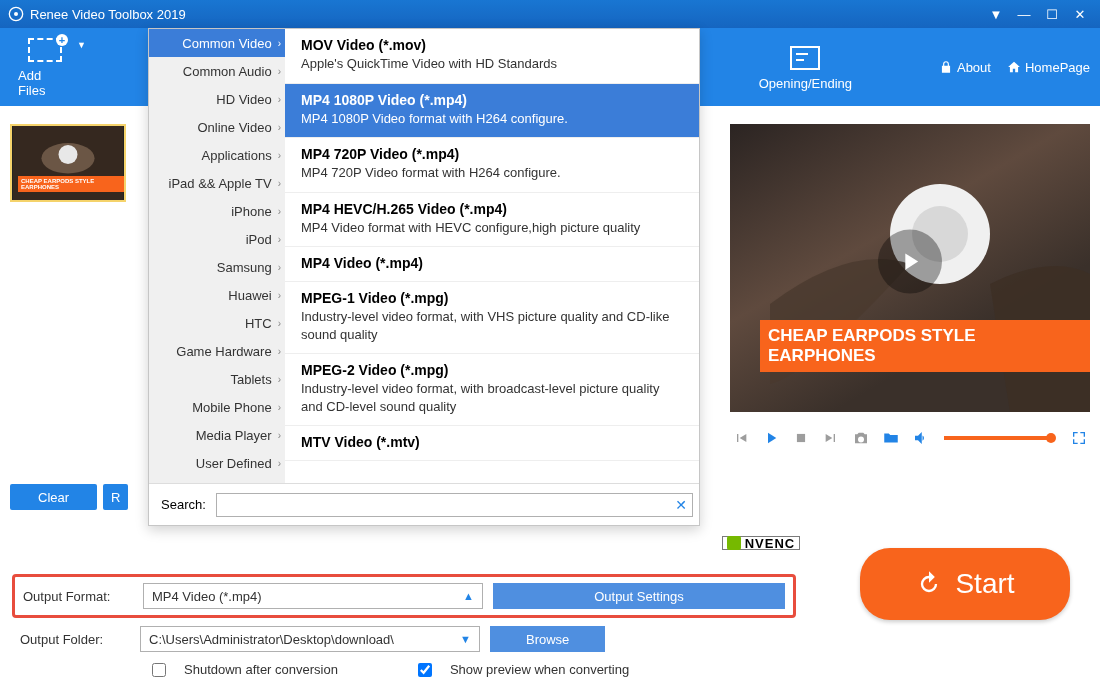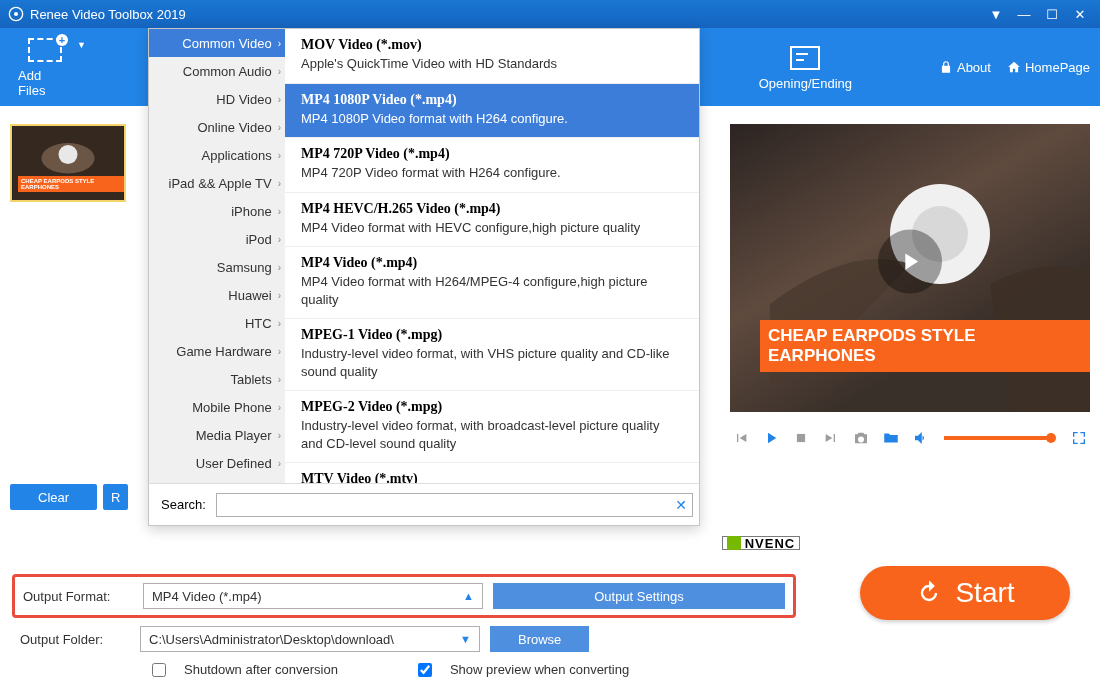--- a/index.html
+++ b/index.html
@@ -45,41 +45,41 @@
 .nvenc { position:absolute; right:300px; top:430px; width:78px; height:14px; border:1px solid #7a7a7a; display:flex; align-items:center; justify-content:center; gap:4px; font-size:13px; font-weight:700; letter-spacing:1px;}
 .nvenc .eye{width:14px;height:14px;background:#76b900;border-radius:2px;}
 
 
 .outrow { position:absolute; left:12px; display:flex; align-items:center; gap:10px; font-size:13px; color:#333;}
 .outrow.format { top: 468px; border:3px solid #e84d3d; border-radius:4px; padding:6px 8px; width:784px;}
 .outrow.folder { top: 514px; padding:6px 8px; width:706px;}
 .outrow label{ width:110px;}
 .select { background:#fff; border:1px solid #b0b0b0; height:26px; display:flex; align-items:center; padding:0 8px; font-size:13px; color:#333; position:relative;}
 .select .arr { margin-left:auto; color:#2284e6; font-size:11px;}
-.btnmid { background:#4f8fe0; color:#fff; border:none; height:26px; padding:0 28px; font-size:13px; cursor:pointer;}
+.btnmid { background:#4f8fe0; color:#fff; border:none; height:26px; padding:0 36px; font-size:13px; cursor:pointer;}
 
 .checks { position:absolute; left:152px; top:556px; display:flex; gap:80px; font-size:13px; color:#333;}
 .checks label{display:flex;align-items:center;gap:18px;}
 .checks input{width:14px;height:14px;}
 
 
-.start { position:absolute; right:30px; bottom:60px; width:210px; height:54px; background:#f8641c; border-radius:30px; color:#fff; font-size:28px; display:flex; align-items:center; justify-content:center; gap:12px; cursor:pointer; box-shadow: 0 2px 4px rgba(0,0,0,.2);}
+.start { position:absolute; right:30px; bottom:60px; width:210px; height:72px; background:#f8641c; border-radius:30px; color:#fff; font-size:28px; display:flex; align-items:center; justify-content:center; gap:12px; cursor:pointer; box-shadow: 0 2px 4px rgba(0,0,0,.2);}
 
 
 .dropdown { position:absolute; left:148px; top:28px; width:552px; height:498px; background:#fff; border:1px solid #c6c6c6; box-shadow:0 4px 12px rgba(0,0,0,.18); display:flex; flex-direction:column; z-index:50;}
 .ddbody { flex:1; display:flex; overflow:hidden;}
 .catcol { width:136px; background:#f0f0f0; overflow:auto;}
 .catitem { height:28px; display:flex; align-items:center; justify-content:flex-end; padding:0 4px; font-size:13px; color:#333; cursor:pointer; gap:6px;}
 .catitem.sel { background:#3b7dd8; color:#fff;}
 .catitem .chev{font-size:10px;color:#888;}
 .catitem.sel .chev{color:#fff;}
 .fmtcol { flex:1; overflow-y:auto; position:relative; }
 .fmtitem { padding: 8px 16px 10px 16px; border-bottom:1px solid #eee; cursor:pointer;}
 .fmtitem.sel { background:#3b7dd8; }
-.fmt-t { font-size:14px; font-weight:700; color:#000;font-family:Liberation Serif, serif;}
+.fmt-t { font-size:14px; font-weight:700; color:#000;}
 .fmt-d { font-size:13px; color:#333; margin-top:2px; line-height:1.35;}
 .fmtitem.sel .fmt-t, .fmtitem.sel .fmt-d { color:#fff;}
 .searchrow { height:42px; border-top:1px solid #ddd; display:flex; align-items:center; padding:0 12px; gap:10px; font-size:13px;}
 .searchrow input { flex:1; height:24px; border:1px solid #b0b0b0; padding:0 6px; font-size:13px;}
 .searchrow .x { color:#2284e6; cursor:pointer; margin-left:-28px; font-size:14px;}
 
 
 .film { width:34px; height:24px; border:2px dashed #fff; position:relative;}
 .film::before{content:'+';position:absolute;right:-8px;top:-6px;background:#fff;color:#2284e6;width:12px;height:12px;border-radius:50%;font-size:11px;line-height:12px;text-align:center;font-weight:bold;}
 
@@ -334,21 +334,20 @@
         <div class="fmtitem">
           <div class="fmt-t">MP4 720P Video (*.mp4)</div>
           <div class="fmt-d">MP4 720P Video format with H264 configure.</div>
         </div>
         <div class="fmtitem">
           <div class="fmt-t">MP4 HEVC/H.265 Video (*.mp4)</div>
           <div class="fmt-d">MP4 Video format with HEVC configure,high picture quality</div>
         </div>
         <div class="fmtitem">
           <div class="fmt-t">MP4 Video (*.mp4)</div>
-          <div class="fmt-d">MP4 Video format with H264/MPEG-4 configure,high picture quality</div>
         </div>
         <div class="fmtitem">
           <div class="fmt-t">MPEG-1 Video (*.mpg)</div>
           <div class="fmt-d">Industry-level video format, with VHS picture quality and CD-like sound quality</div>
         </div>
         <div class="fmtitem">
           <div class="fmt-t">MPEG-2 Video (*.mpg)</div>
           <div class="fmt-d">Industry-level video format, with broadcast-level picture quality and CD-level sound quality</div>
         </div>
         <div class="fmtitem">

